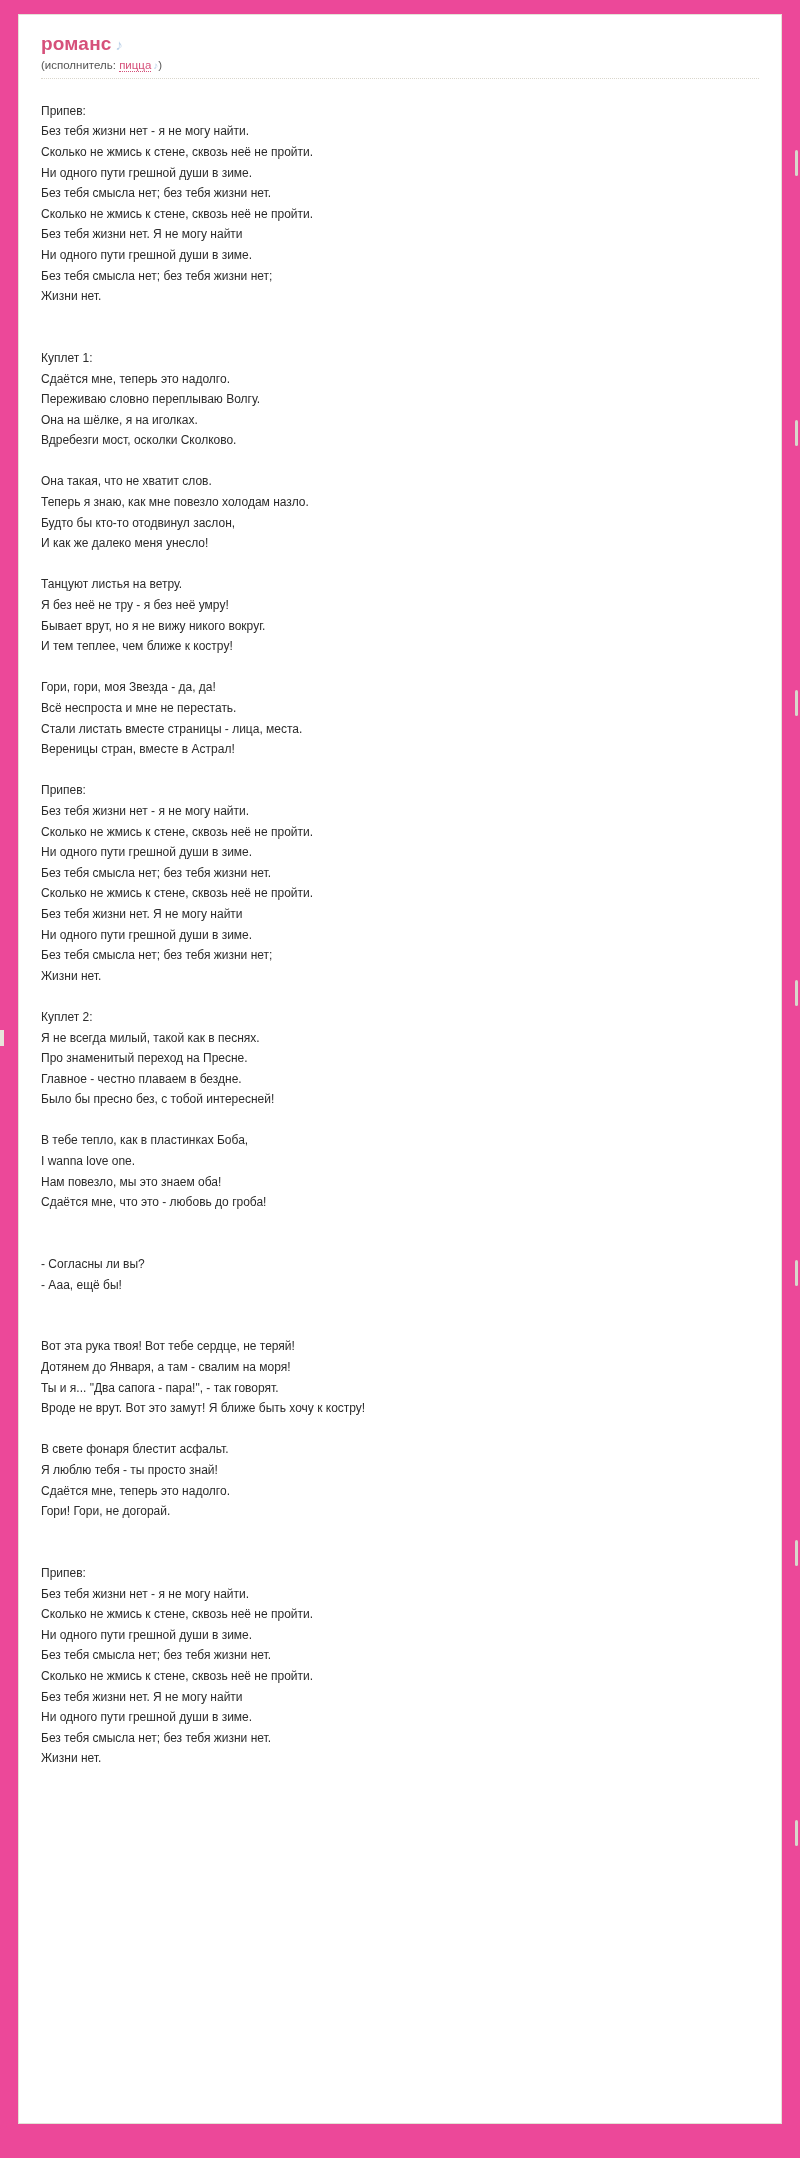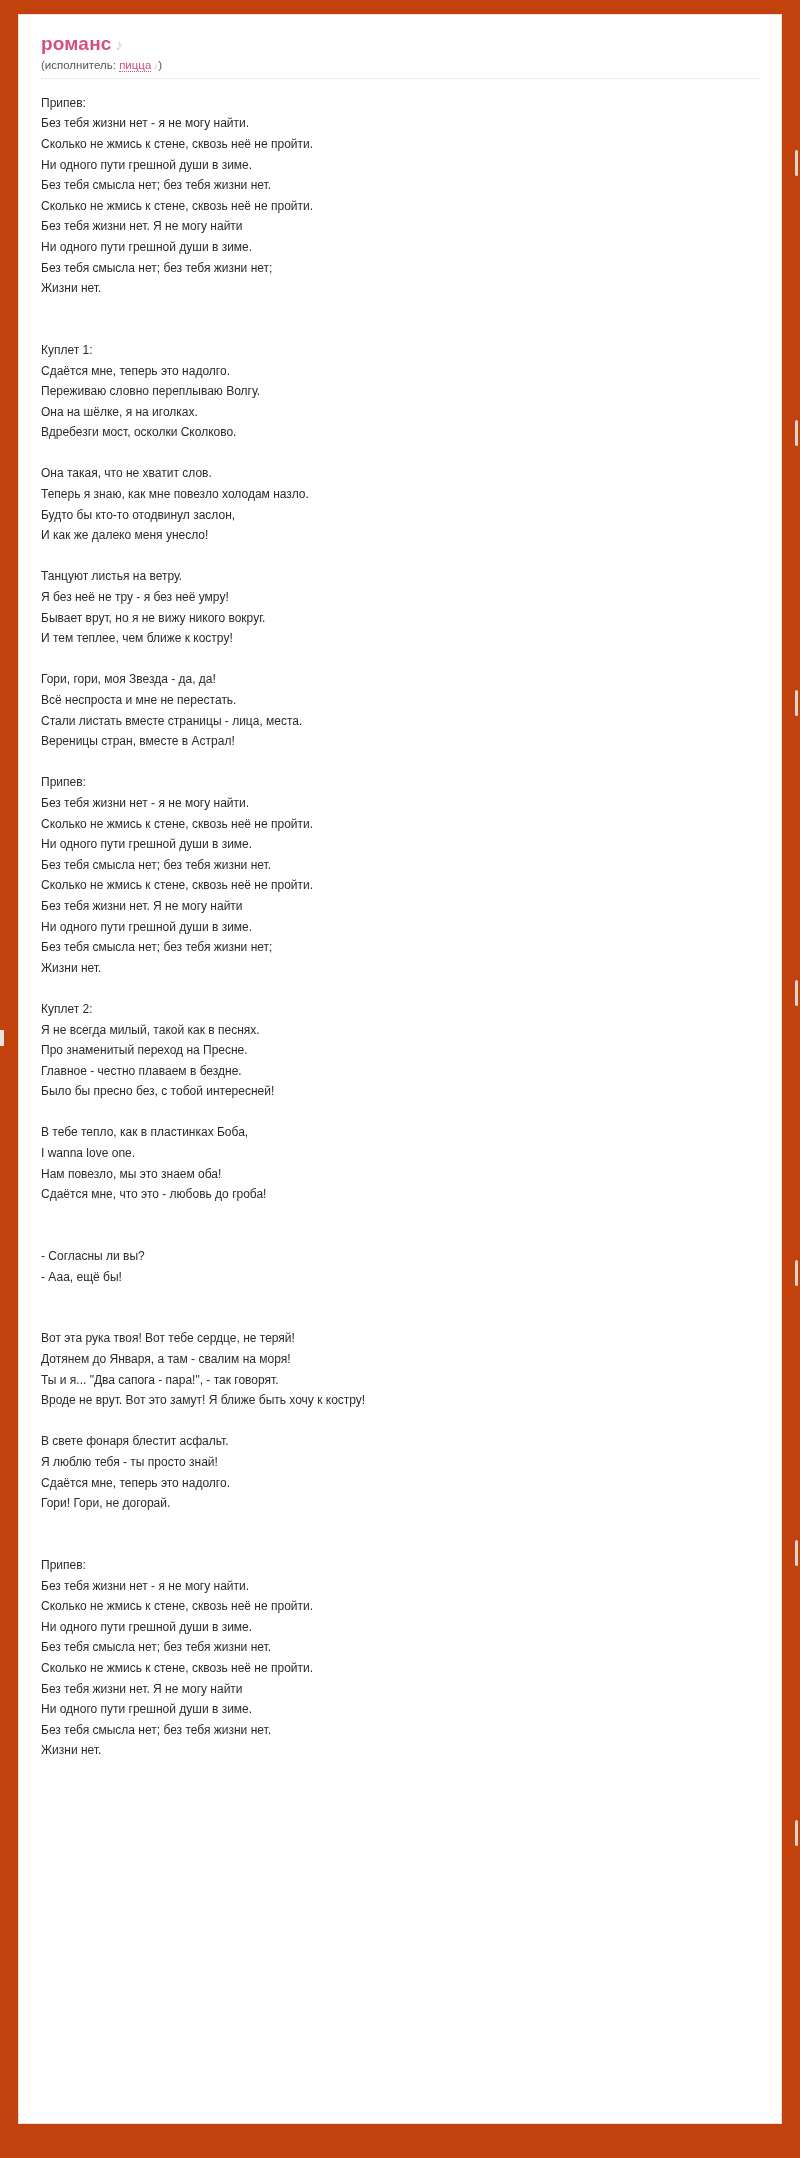--- a/index.html
+++ b/index.html
@@ -11,21 +11,21 @@
     width: 800px;
     min-height: 2158px;
     font-family: "Liberation Sans", sans-serif;
     -webkit-font-smoothing: antialiased;
   }
   .page {
     width: 800px;
     min-height: 2158px;
     box-sizing: border-box;
     padding: 14px 18px 14px 18px;
-    background: #c2410c;
+    background: #ec4899;
     position: relative;
   }
   .sheet {
     background: #ffffff;
     border: 1px solid #e4e1d7;
     box-sizing: border-box;
     padding: 18px 22px 26px 22px;
     min-height: 2110px;
     position: relative;
   }
@@ -41,21 +41,21 @@
     color: #b9d0e8;
     font-weight: normal;
     font-size: 15px;
     margin-left: 4px;
   }
   .performer-line {
     font-size: 11.5px;
     color: #5a5a5a;
     padding-bottom: 7px;
     border-bottom: 1px dotted #d9d6cc;
-    margin-bottom: 14px;
+    margin-bottom: 22px;
   }
   .performer-line .label {
     color: #555;
   }
   .performer-line a {
     color: #d6507a;
     text-decoration: none;
     border-bottom: 1px dotted #d6507a;
   }
   .performer-line .note-small {

